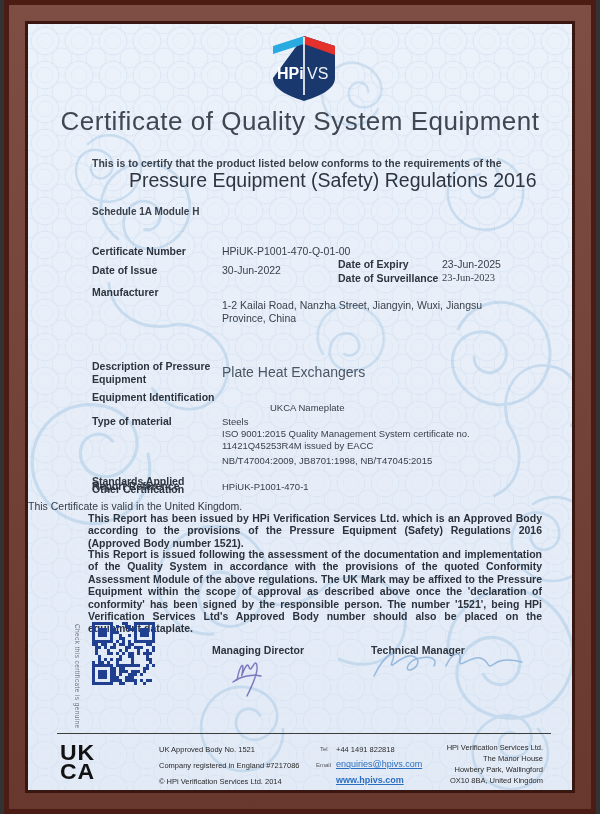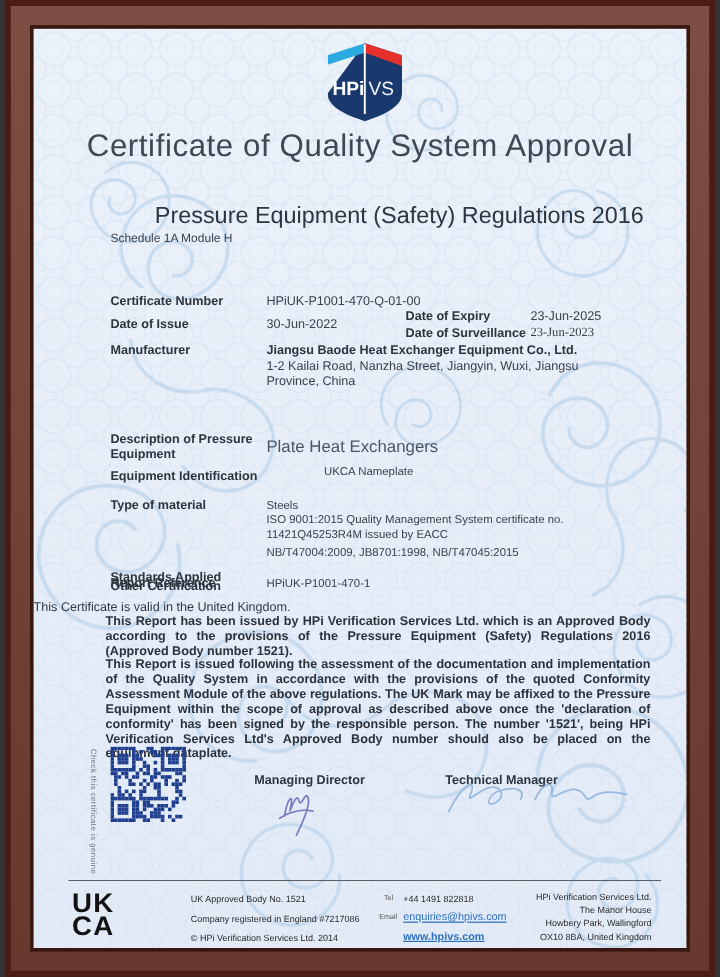--- a/index.html
+++ b/index.html
@@ -5,21 +5,21 @@
   html,body{margin:0;padding:0;background:#333;}
   .page{position:relative;width:592px;height:814px;margin:0 auto;font-family:"Liberation Sans",sans-serif;overflow:hidden;background:#4b1c13;}
   .abs{position:absolute;}
   .f1{position:absolute;inset:0;background:#4b1c13;}
   .f2{position:absolute;inset:5px;background:linear-gradient(180deg,#7e4d44,#68382f);}
   .cert{position:absolute;inset:24px;background:linear-gradient(180deg,#ecf2fa,#e2eaf6);box-shadow:0 0 0 3px #39160f;overflow:hidden;}
   .bg{position:absolute;inset:0;}
   .title{left:0;top:82px;width:100%;text-align:center;font-size:26px;color:#3f4753;letter-spacing:.5px;}
   .certify{left:64px;top:133px;font-size:10.5px;font-weight:bold;color:#3a414b;}
   .regulation{left:63px;top:145px;font-size:19.5px;color:#2f3540;margin-left:38px;}
-  .schedule{left:64px;top:170px;font-size:10px;font-weight:normal;color:#3a414b;}
+  .schedule{left:64px;top:182px;font-size:10px;font-weight:bold;color:#3a414b;}
   .lbl{font-size:10.5px;font-weight:bold;color:#2d343e;line-height:12.5px;}
   .val{font-size:10.5px;color:#3a414b;line-height:12.5px;}
   .val-sm{font-size:9.5px;color:#3a414b;line-height:11.5px;}
   .desc-val{font-size:14px;color:#4b5663;}
   .para{font-size:10.5px;font-weight:bold;color:#2b323c;line-height:12.4px;text-align:justify;}
   .valid{left:0;top:476px;width:100%;text-align:left;font-size:10.5px;color:#333a44;}
   .vcap{left:46px;top:600px;height:150px;writing-mode:vertical-rl;font-size:6.5px;color:#6c7480;letter-spacing:.4px;}
   .sig-lbl{font-size:10.5px;font-weight:bold;color:#2d343e;width:140px;text-align:center;}
   .sep{left:29px;top:709px;width:494px;height:1px;background:#3d3d3d;}
   .ukca{left:32px;top:718px;font-size:23px;font-weight:bold;color:#121212;line-height:20px;letter-spacing:1px;transform:scaleY(.97);}
@@ -76,45 +76,45 @@
       <svg width="62" height="68" viewBox="0 0 62 68">
         <path d="M31 2 L62 12 L62 44 C62 54 50 61 31 67 C12 61 0 54 0 44 Z" fill="#19386e"></path>
         <path d="M0 12 L31 2 L31 10 L0 20 Z" fill="#29abe2"></path>
         <path d="M31 2 L62 12 L62 21 L31 10 Z" fill="#e5312b"></path>
         <rect x="30.2" y="3" width="1.6" height="58" fill="#ffffff"></rect>
         <text x="4" y="45" font-size="16" font-weight="bold" fill="#ffffff" font-family="Liberation Sans, sans-serif">HPi</text>
         <text x="34" y="45" font-size="16" fill="#ffffff" opacity="0.93" font-family="Liberation Sans, sans-serif">VS</text>
       </svg>
     </div>
 
-    <div class="abs title">Certificate of Quality System Approval</div>
+    <div class="abs title">Certificate of Quality System Equipment</div>
+    <div class="abs certify">This is to certify that the product listed below conforms to the requirements of the</div>
     <div class="abs regulation">Pressure Equipment (Safety) Regulations 2016</div>
     <div class="abs schedule">Schedule 1A Module H</div>
 
     <div class="abs lbl" style="left:64px;top:221px;">Certificate Number</div>
     <div class="abs val" style="left:194px;top:221px;">HPiUK-P1001-470-Q-01-00</div>
 
     <div class="abs lbl" style="left:64px;top:240px;">Date of Issue</div>
     <div class="abs val" style="left:194px;top:240px;">30-Jun-2022</div>
 
     <div class="abs lbl" style="left:310px;top:234px;">Date of Expiry</div>
     <div class="abs val" style="left:414px;top:234px;">23-Jun-2025</div>
     <div class="abs lbl" style="left:310px;top:248px;">Date of Surveillance</div>
     <div class="abs val" style="left:414px;top:248px;font-family:Liberation Serif, serif;">23-Jun-2023</div>
 
     <div class="abs lbl" style="left:64px;top:262px;">Manufacturer</div>
-    <div class="abs lbl" style="left:194px;top:262px;">Jiangsu Baode Heat Exchanger Equipment Co., Ltd.</div>
     <div class="abs val" style="left:194px;top:275px;">1-2 Kailai Road, Nanzha Street, Jiangyin, Wuxi, Jiangsu</div>
     <div class="abs val" style="left:194px;top:288px;">Province, China</div>
 
     <div class="abs desc-val" style="left:194px;top:340px;">Plate Heat Exchangers</div>
     <div class="abs lbl" style="left:64px;top:336px;width:122px;">Description of Pressure Equipment</div>
 
     <div class="abs lbl" style="left:64px;top:367px;">Equipment Identification</div>
-    <div class="abs val-sm" style="left:194px;top:364px;padding-left:48px;">UKCA Nameplate</div>
+    <div class="abs val-sm" style="left:194px;top:378px;padding-left:48px;">UKCA Nameplate</div>
 
     <div class="abs lbl" style="left:64px;top:391px;">Type of material</div>
     <div class="abs val-sm" style="left:194px;top:392px;">Steels</div>
 
     <div class="abs lbl" style="left:64px;top:412px;margin-top:47px;">Other Certification</div>
     <div class="abs val-sm" style="left:194px;top:404px;width:318px;">ISO 9001:2015 Quality Management System certificate no. 11421Q45253R4M issued by EACC</div>
 
     <div class="abs lbl" style="left:64px;top:430px;margin-top:21px;">Standards Applied</div>
     <div class="abs val-sm" style="left:194px;top:431px;">NB/T47004:2009, JB8701:1998, NB/T47045:2015</div>
 

